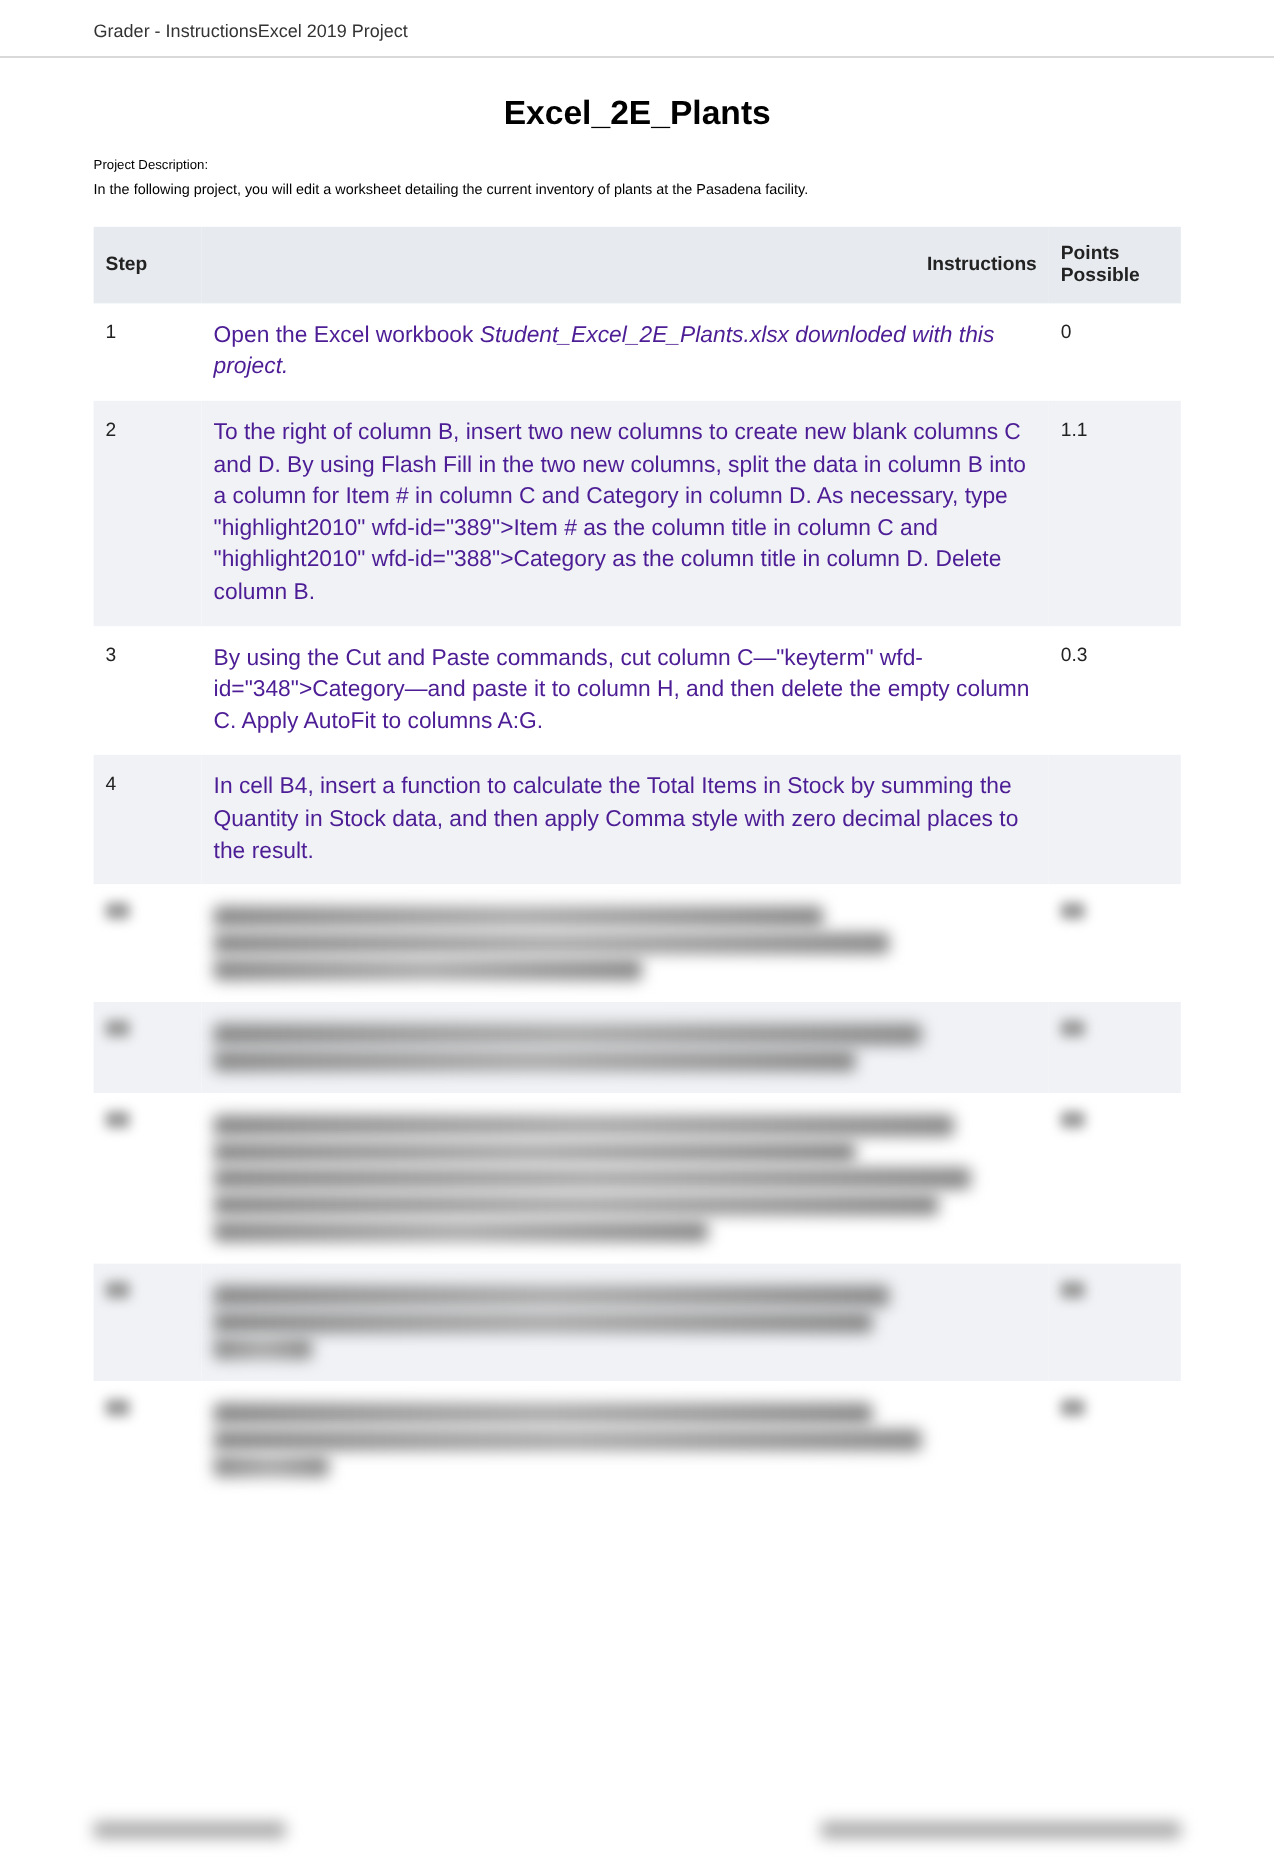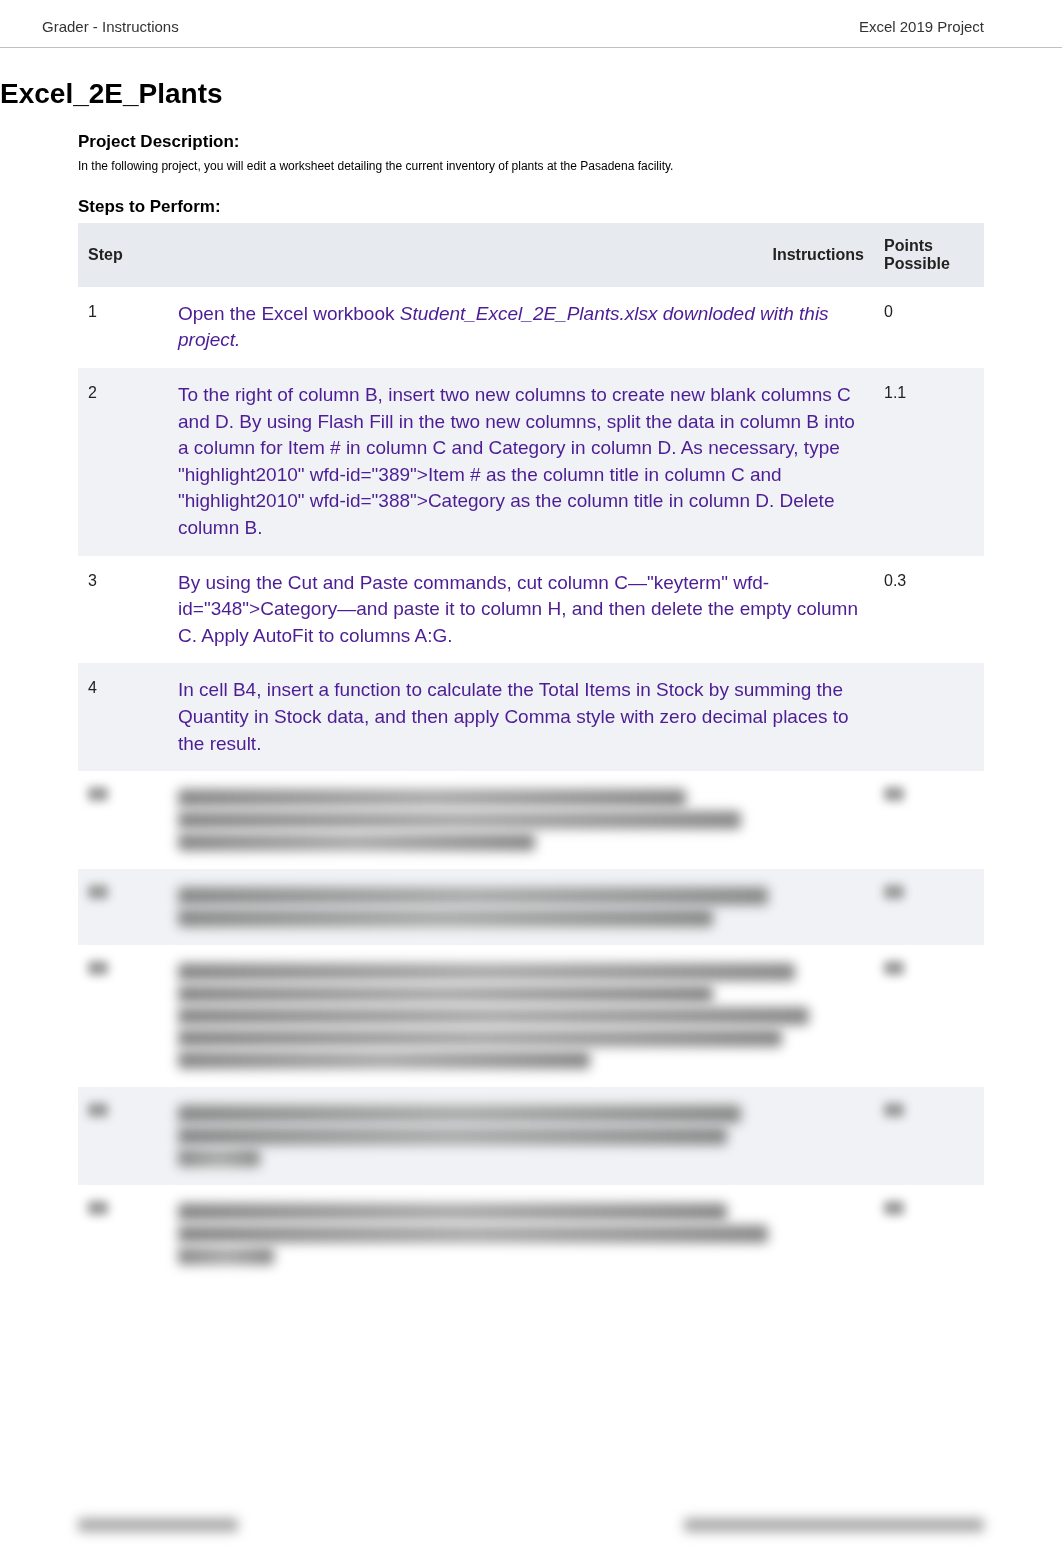--- a/index.html
+++ b/index.html
@@ -14,38 +14,39 @@
     width: 1062px;
     margin: 0 auto;
   }
   .page {
     padding: 0;
     min-height: 1556px;
     position: relative;
   }
   .header-bar {
     display: flex;
-    justify-content: space-between;
+    justify-content: flex-start;
     align-items: center;
-    padding: 18px 78px 12px 42px;
+    padding: 18px 78px 12px 78px;
     border-bottom: 1px solid #c0c0c0;
     font-size: 15px;
     color: #333;
   }
   .doc-title {
+    text-align: center;
     font-size: 28px;
     font-weight: bold;
     padding: 30px 0 22px 0;
   }
   .content {
     padding: 0 78px;
   }
   .section-heading {
-    font-size: 17px;
-    font-weight: bold;
+    font-size: 11px;
+    font-weight: normal;
     margin-bottom: 6px;
   }
   .description-text {
     font-size: 12px;
     margin-bottom: 22px;
     line-height: 1.4;
   }
   .steps-heading {
     font-size: 17px;
     font-weight: bold;
@@ -144,21 +145,20 @@
     <span>Excel 2019 Project</span>
   </div>
 
   <div class="doc-title">Excel_2E_Plants</div>
 
   <div class="content">
 
     <div class="section-heading">Project Description:</div>
     <div class="description-text">In the following project, you will edit a worksheet detailing the current inventory of plants at the Pasadena facility.</div>
 
-    <div class="steps-heading">Steps to Perform:</div>
 
     <table class="steps-table">
       <thead>
         <tr>
           <th class="step-col">Step</th>
           <th class="instr-col">Instructions</th>
           <th class="points-col">Points Possible</th>
         </tr>
       </thead>
       <tbody>

